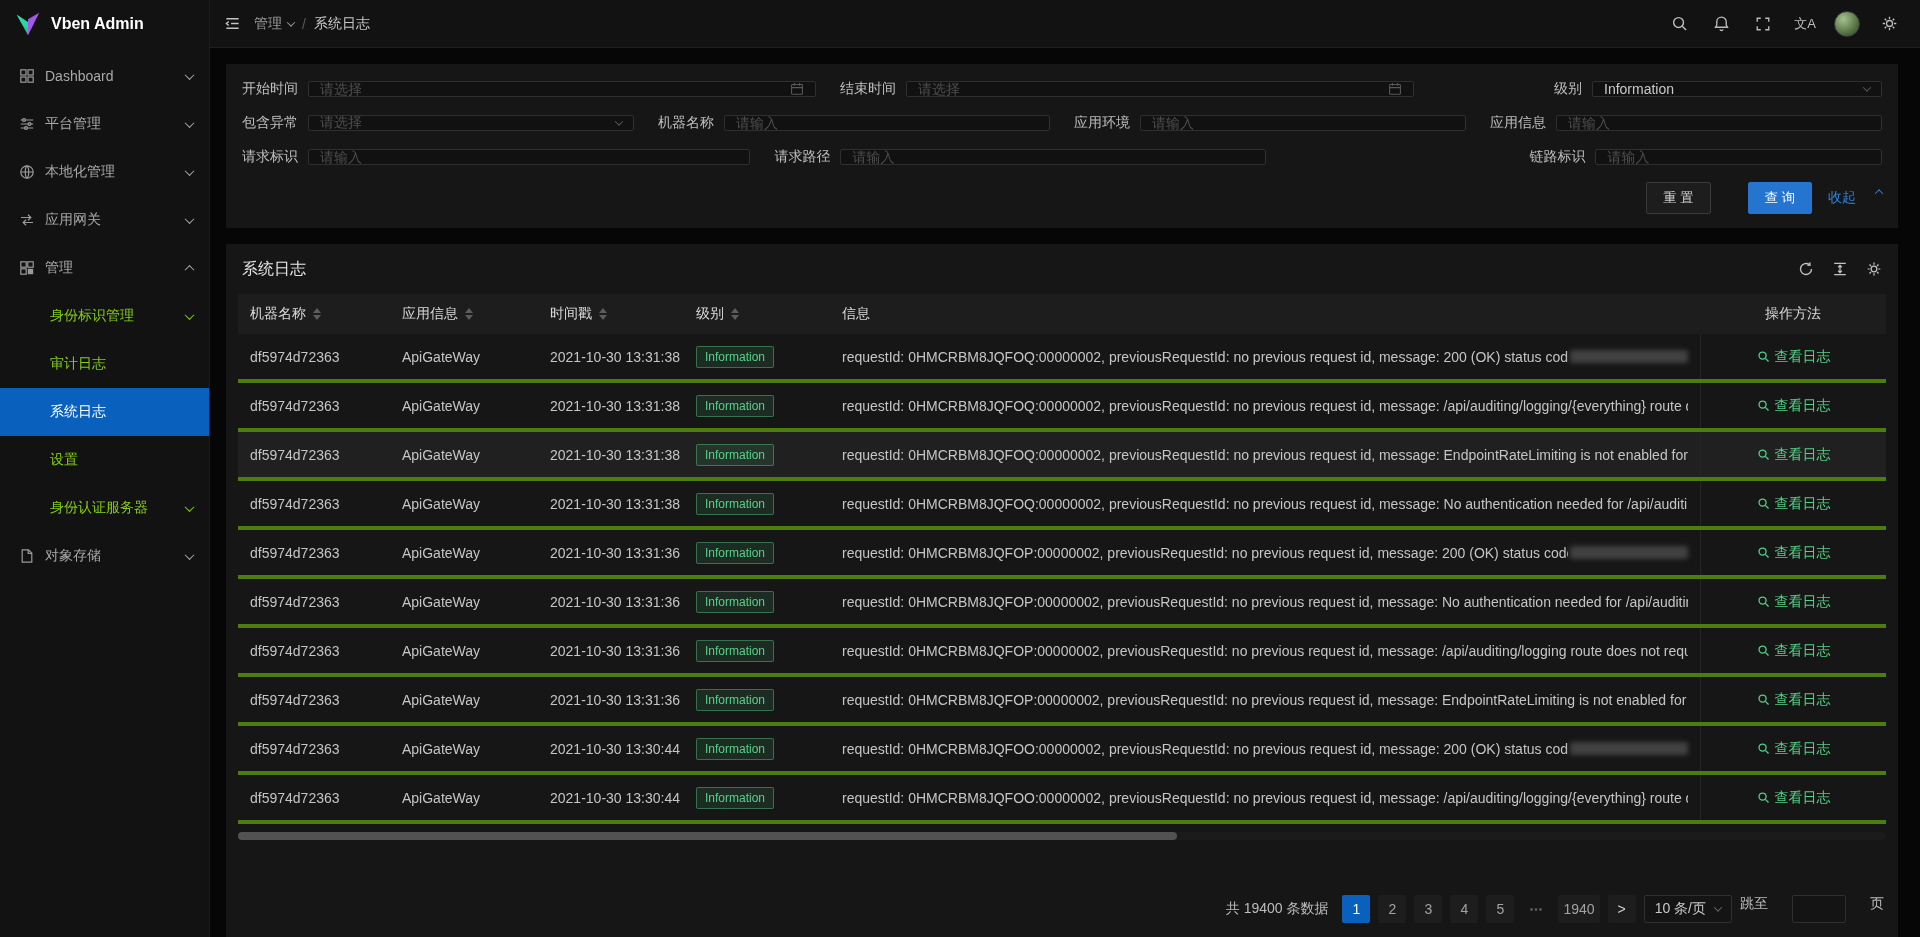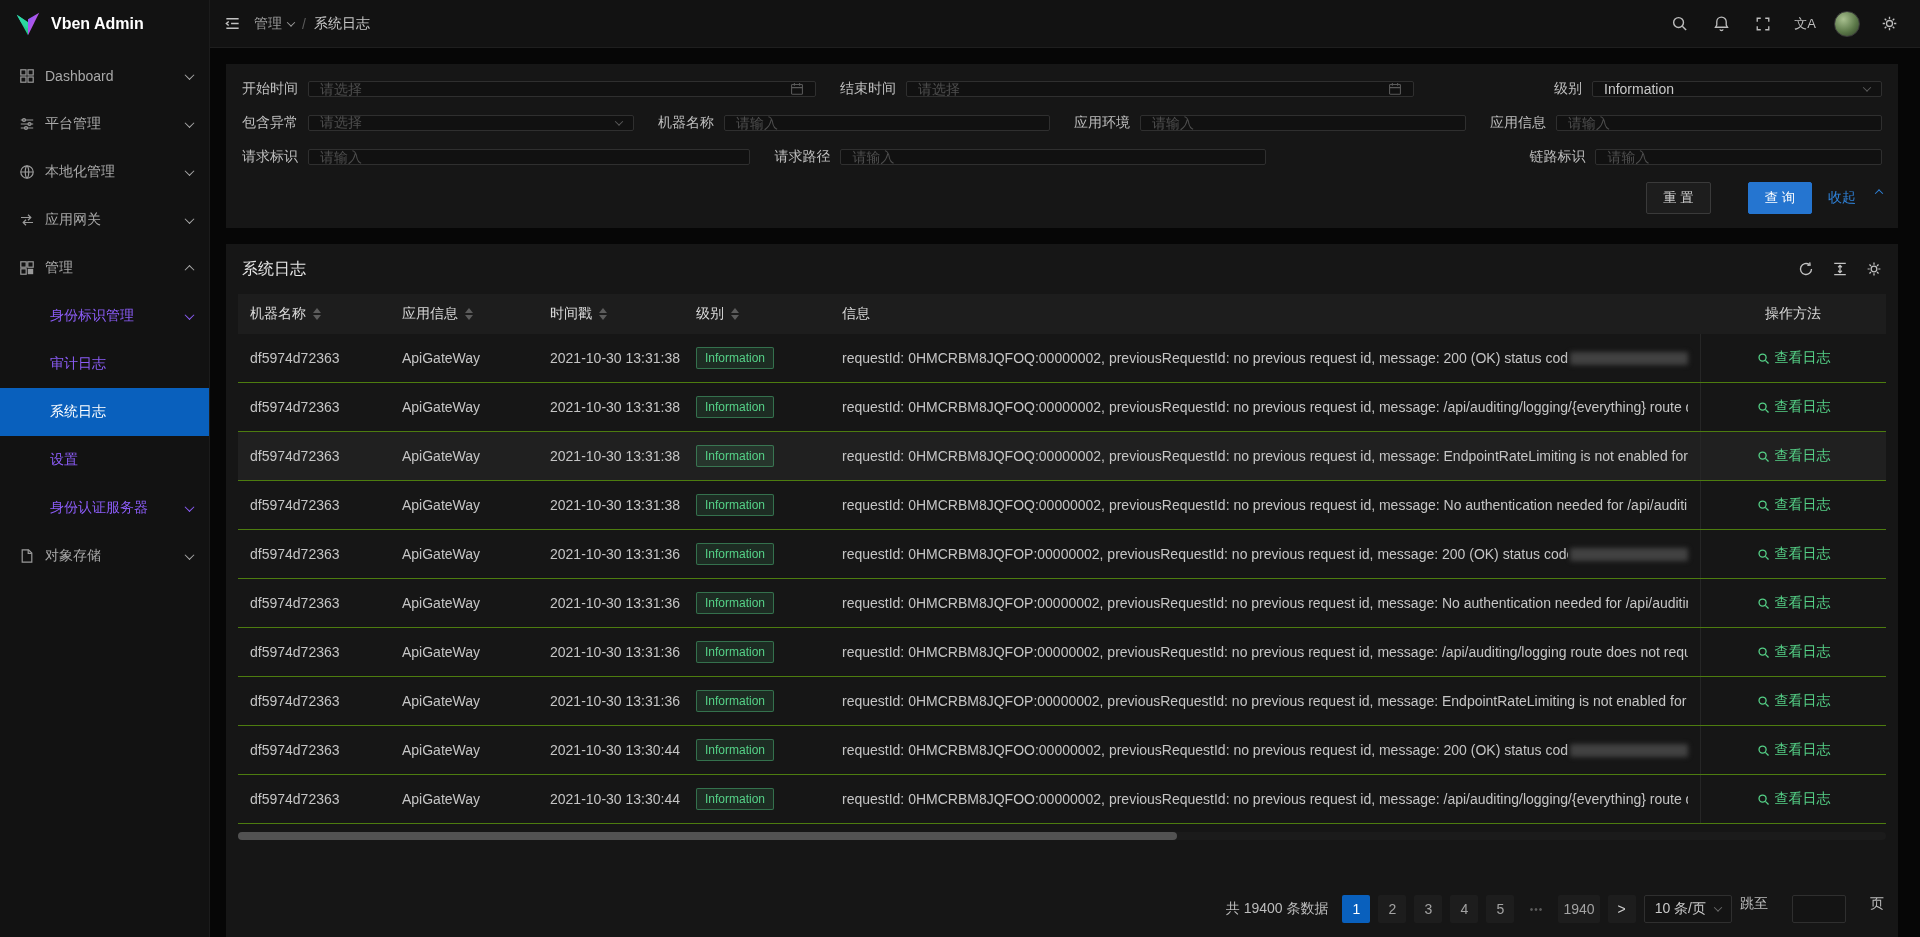--- a/index.html
+++ b/index.html
@@ -14,21 +14,21 @@
   svg { display:block; }
 
   
   .sidebar { width:210px; min-width:210px; background:#121212; border-right:1px solid #1c1c1c; display:flex; flex-direction:column; }
   .logo-row { height:48px; display:flex; align-items:center; gap:9px; padding:0 14px; }
   .logo-title { font-size:16px; font-weight:bold; color:#ffffff; white-space:nowrap; }
   .menu { flex:1; padding-top:4px; overflow:hidden; }
   .menu-item { height:48px; display:flex; align-items:center; gap:10px; padding:0 16px 0 19px; color:#a9a9a9; cursor:pointer; }
   .mi-icon { width:16px; height:16px; flex:none; color:#9a9a9a; }
   .mi-label { flex:1; white-space:nowrap; overflow:hidden; }
-  .submenu-item { height:48px; display:flex; align-items:center; padding:0 16px 0 50px; color:#8b5cf6; cursor:pointer; }
+  .submenu-item { height:48px; display:flex; align-items:center; padding:0 16px 0 50px; color:#84cc16; cursor:pointer; }
   .submenu-item .mi-label { flex:1; }
   .submenu-item.active { background:#0960bd; color:#ffffff; }
   .chev { width:7px; height:7px; border-right:1.4px solid; border-bottom:1.4px solid; display:inline-block; flex:none; }
   .chev.down { transform:rotate(45deg) translate(-1px,-1px); }
   .chev.up { transform:rotate(-135deg) translate(-1px,-1px); }
   .chev.tiny { width:6px; height:6px; }
 
   
   .main { flex:1; min-width:0; display:flex; flex-direction:column; }
   .topbar { height:48px; background:#121212; border-bottom:1px solid #1e1e1e; display:flex; align-items:center; justify-content:space-between; padding:0 10px 0 0; }
@@ -81,21 +81,21 @@
   .trow { display:grid; grid-template-columns:152px 148px 146px 146px minmax(0,1fr) 186px; align-items:center; }
   .t-head { background:#1d1d1d; height:40px; color:#dadada; flex:none; }
   .th { display:flex; align-items:center; padding:0 12px; white-space:nowrap; overflow:hidden; cursor:pointer; }
   .th.plain { cursor:default; }
   .th.center { justify-content:center; }
   .sorter { display:inline-flex; flex-direction:column; gap:2px; margin-left:7px; }
   .caret-up { width:0; height:0; border-left:4px solid transparent; border-right:4px solid transparent; border-bottom:5px solid #5c5c5c; }
   .caret-down { width:0; height:0; border-left:4px solid transparent; border-right:4px solid transparent; border-top:5px solid #5c5c5c; }
 
   .t-body { flex:none; }
-  .t-row { height:49px; border-bottom:1px solid #4d7c0f; color:#c5c5c5; }
+  .t-row { height:49px; border-bottom:4px solid #4d7c0f; color:#c5c5c5; }
   .t-row.hover { background:#202020; }
   .t-cell { padding:0 12px; white-space:nowrap; overflow:hidden; display:flex; align-items:center; height:100%; }
   .tag-success { background:rgba(85,209,135,0.12); border:1px solid rgba(85,209,135,0.42); color:#55d187; padding:2px 8px; border-radius:2px; font-size:12px; line-height:16px; }
   .c-action { justify-content:center; border-left:1px solid #262626; }
   .view-log { display:inline-flex; align-items:center; gap:5px; color:#55d187; cursor:pointer; }
   .msg-text { overflow:hidden; white-space:nowrap; }
   .redacted { display:inline-block; width:118px; height:13px; flex:none; background:#424242; border-radius:2px; filter:blur(2.5px); margin-left:2px; }
 
   .hscroll { height:8px; background:#1b1b1b; border-radius:4px; margin-top:8px; position:relative; flex:none; }
   .hscroll-thumb { position:absolute; left:0; top:0; height:8px; width:57%; background:#525252; border-radius:4px; cursor:pointer; }

